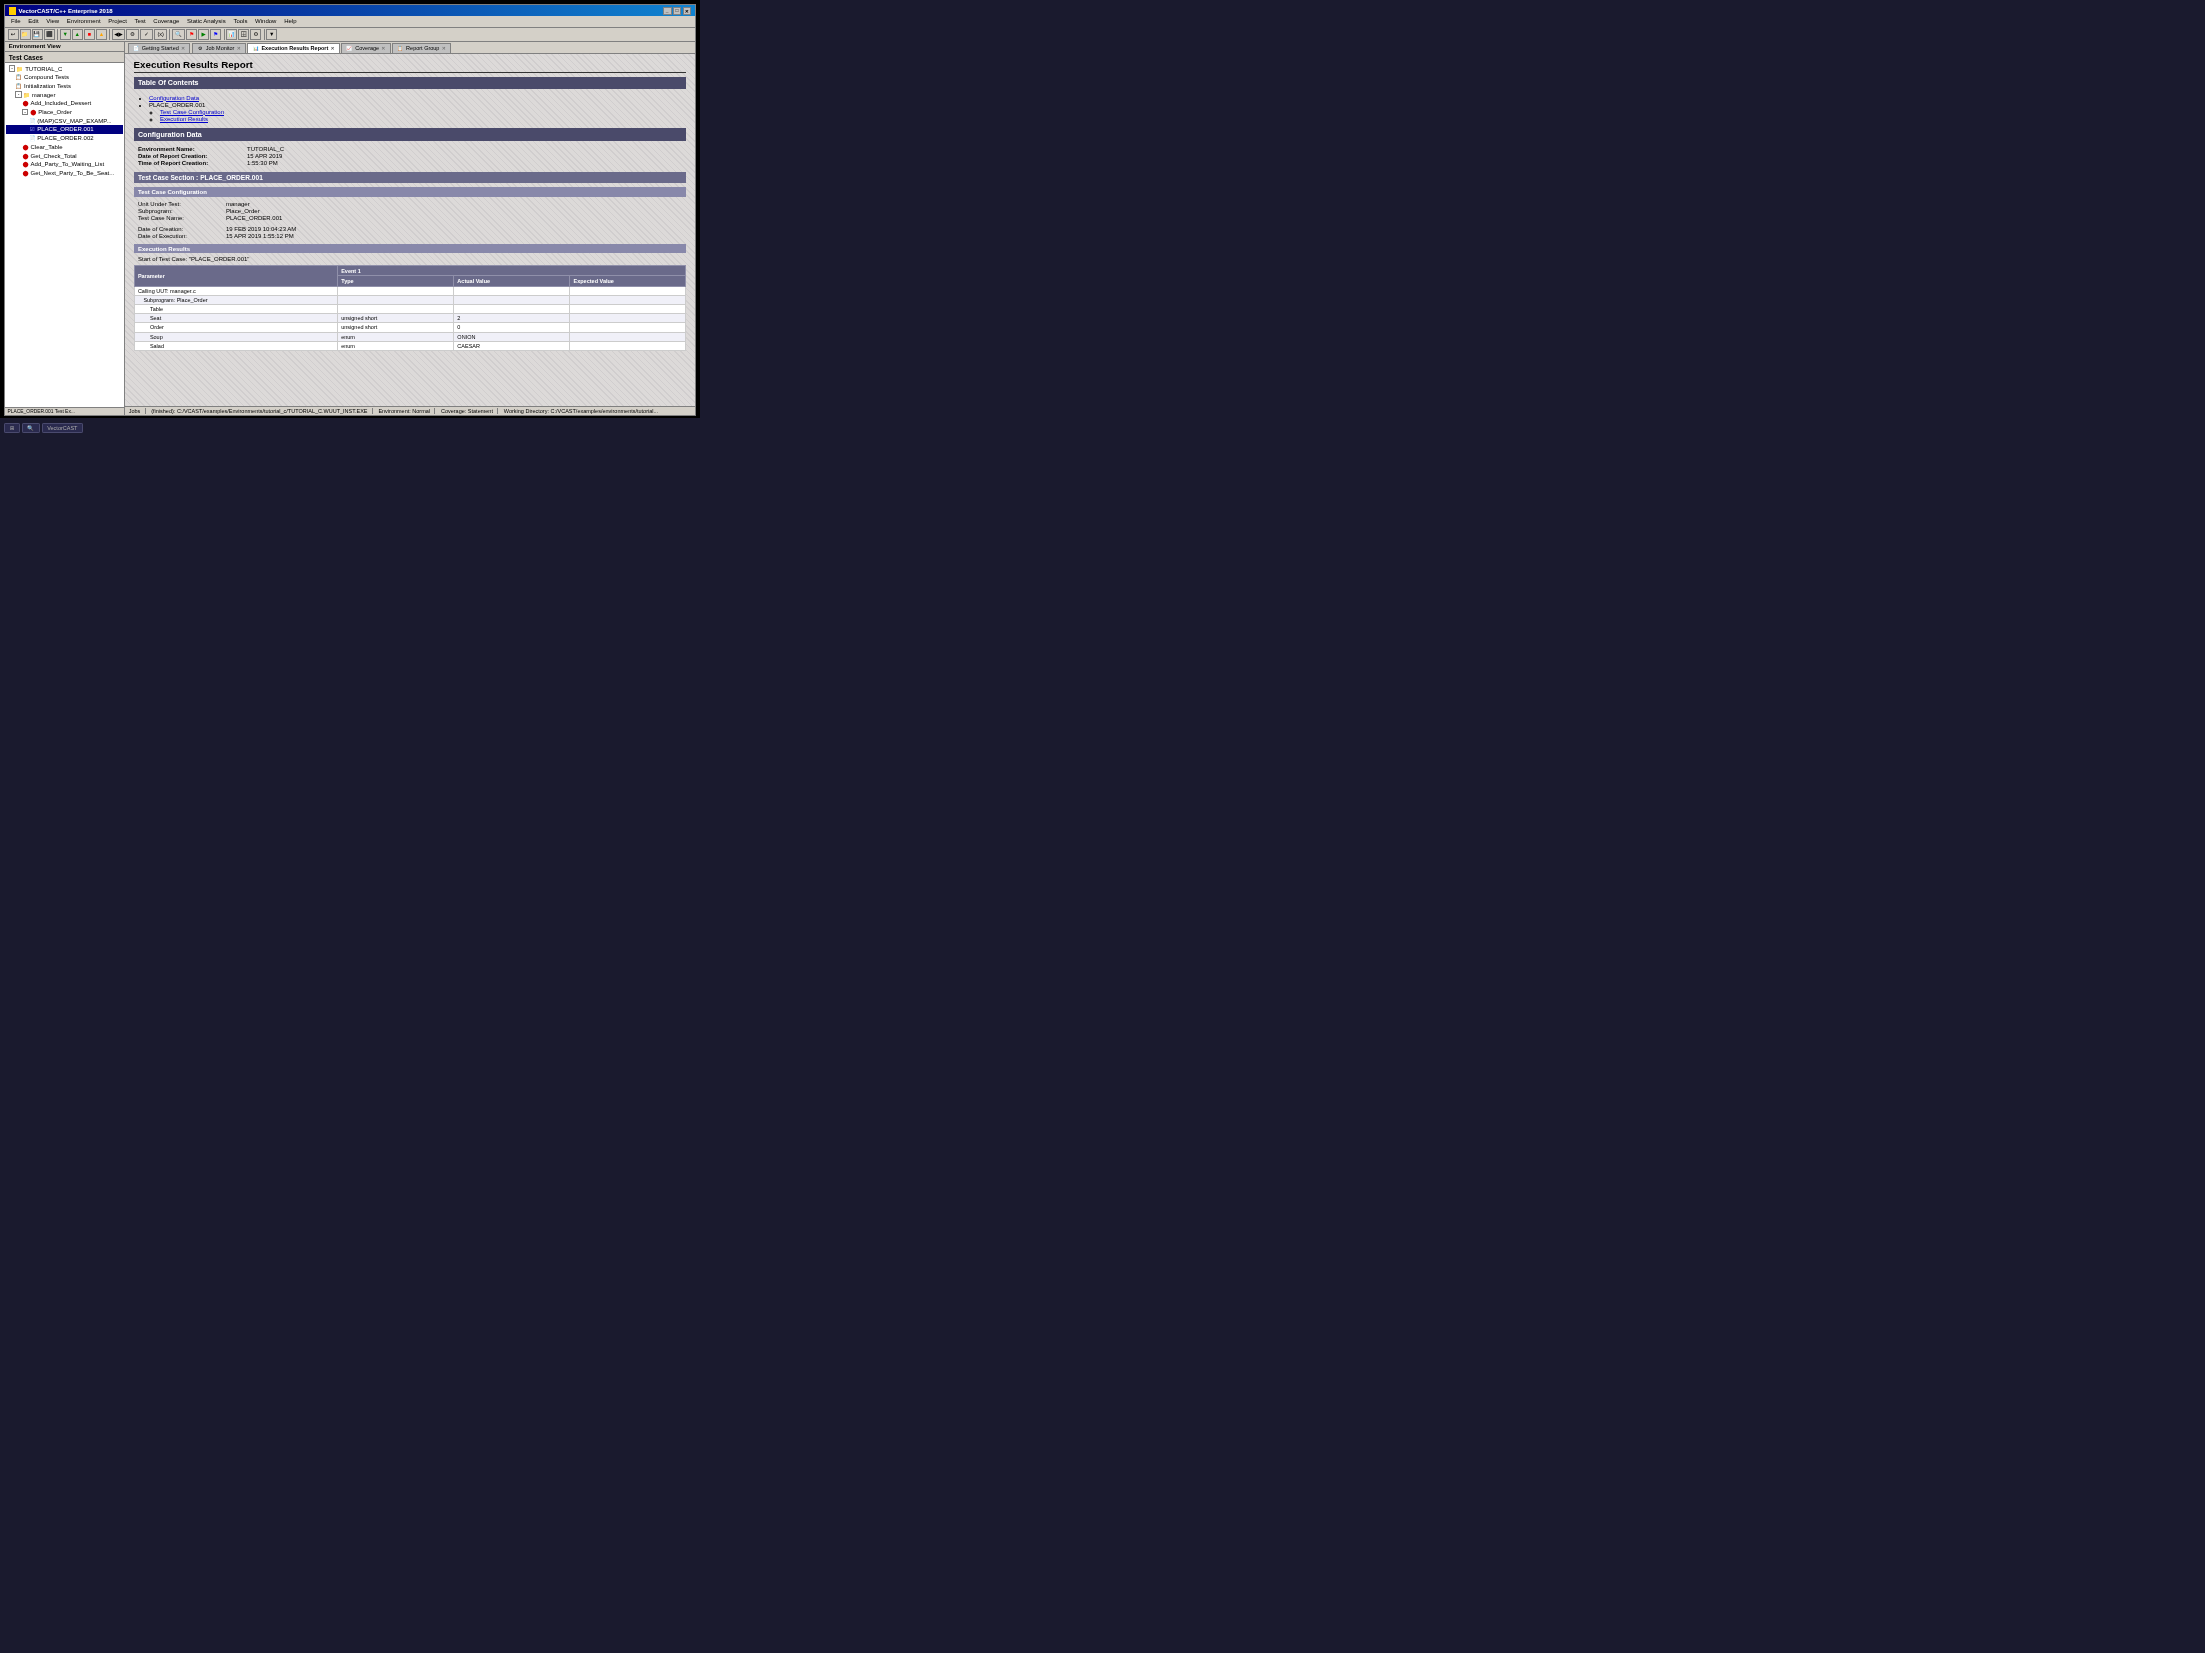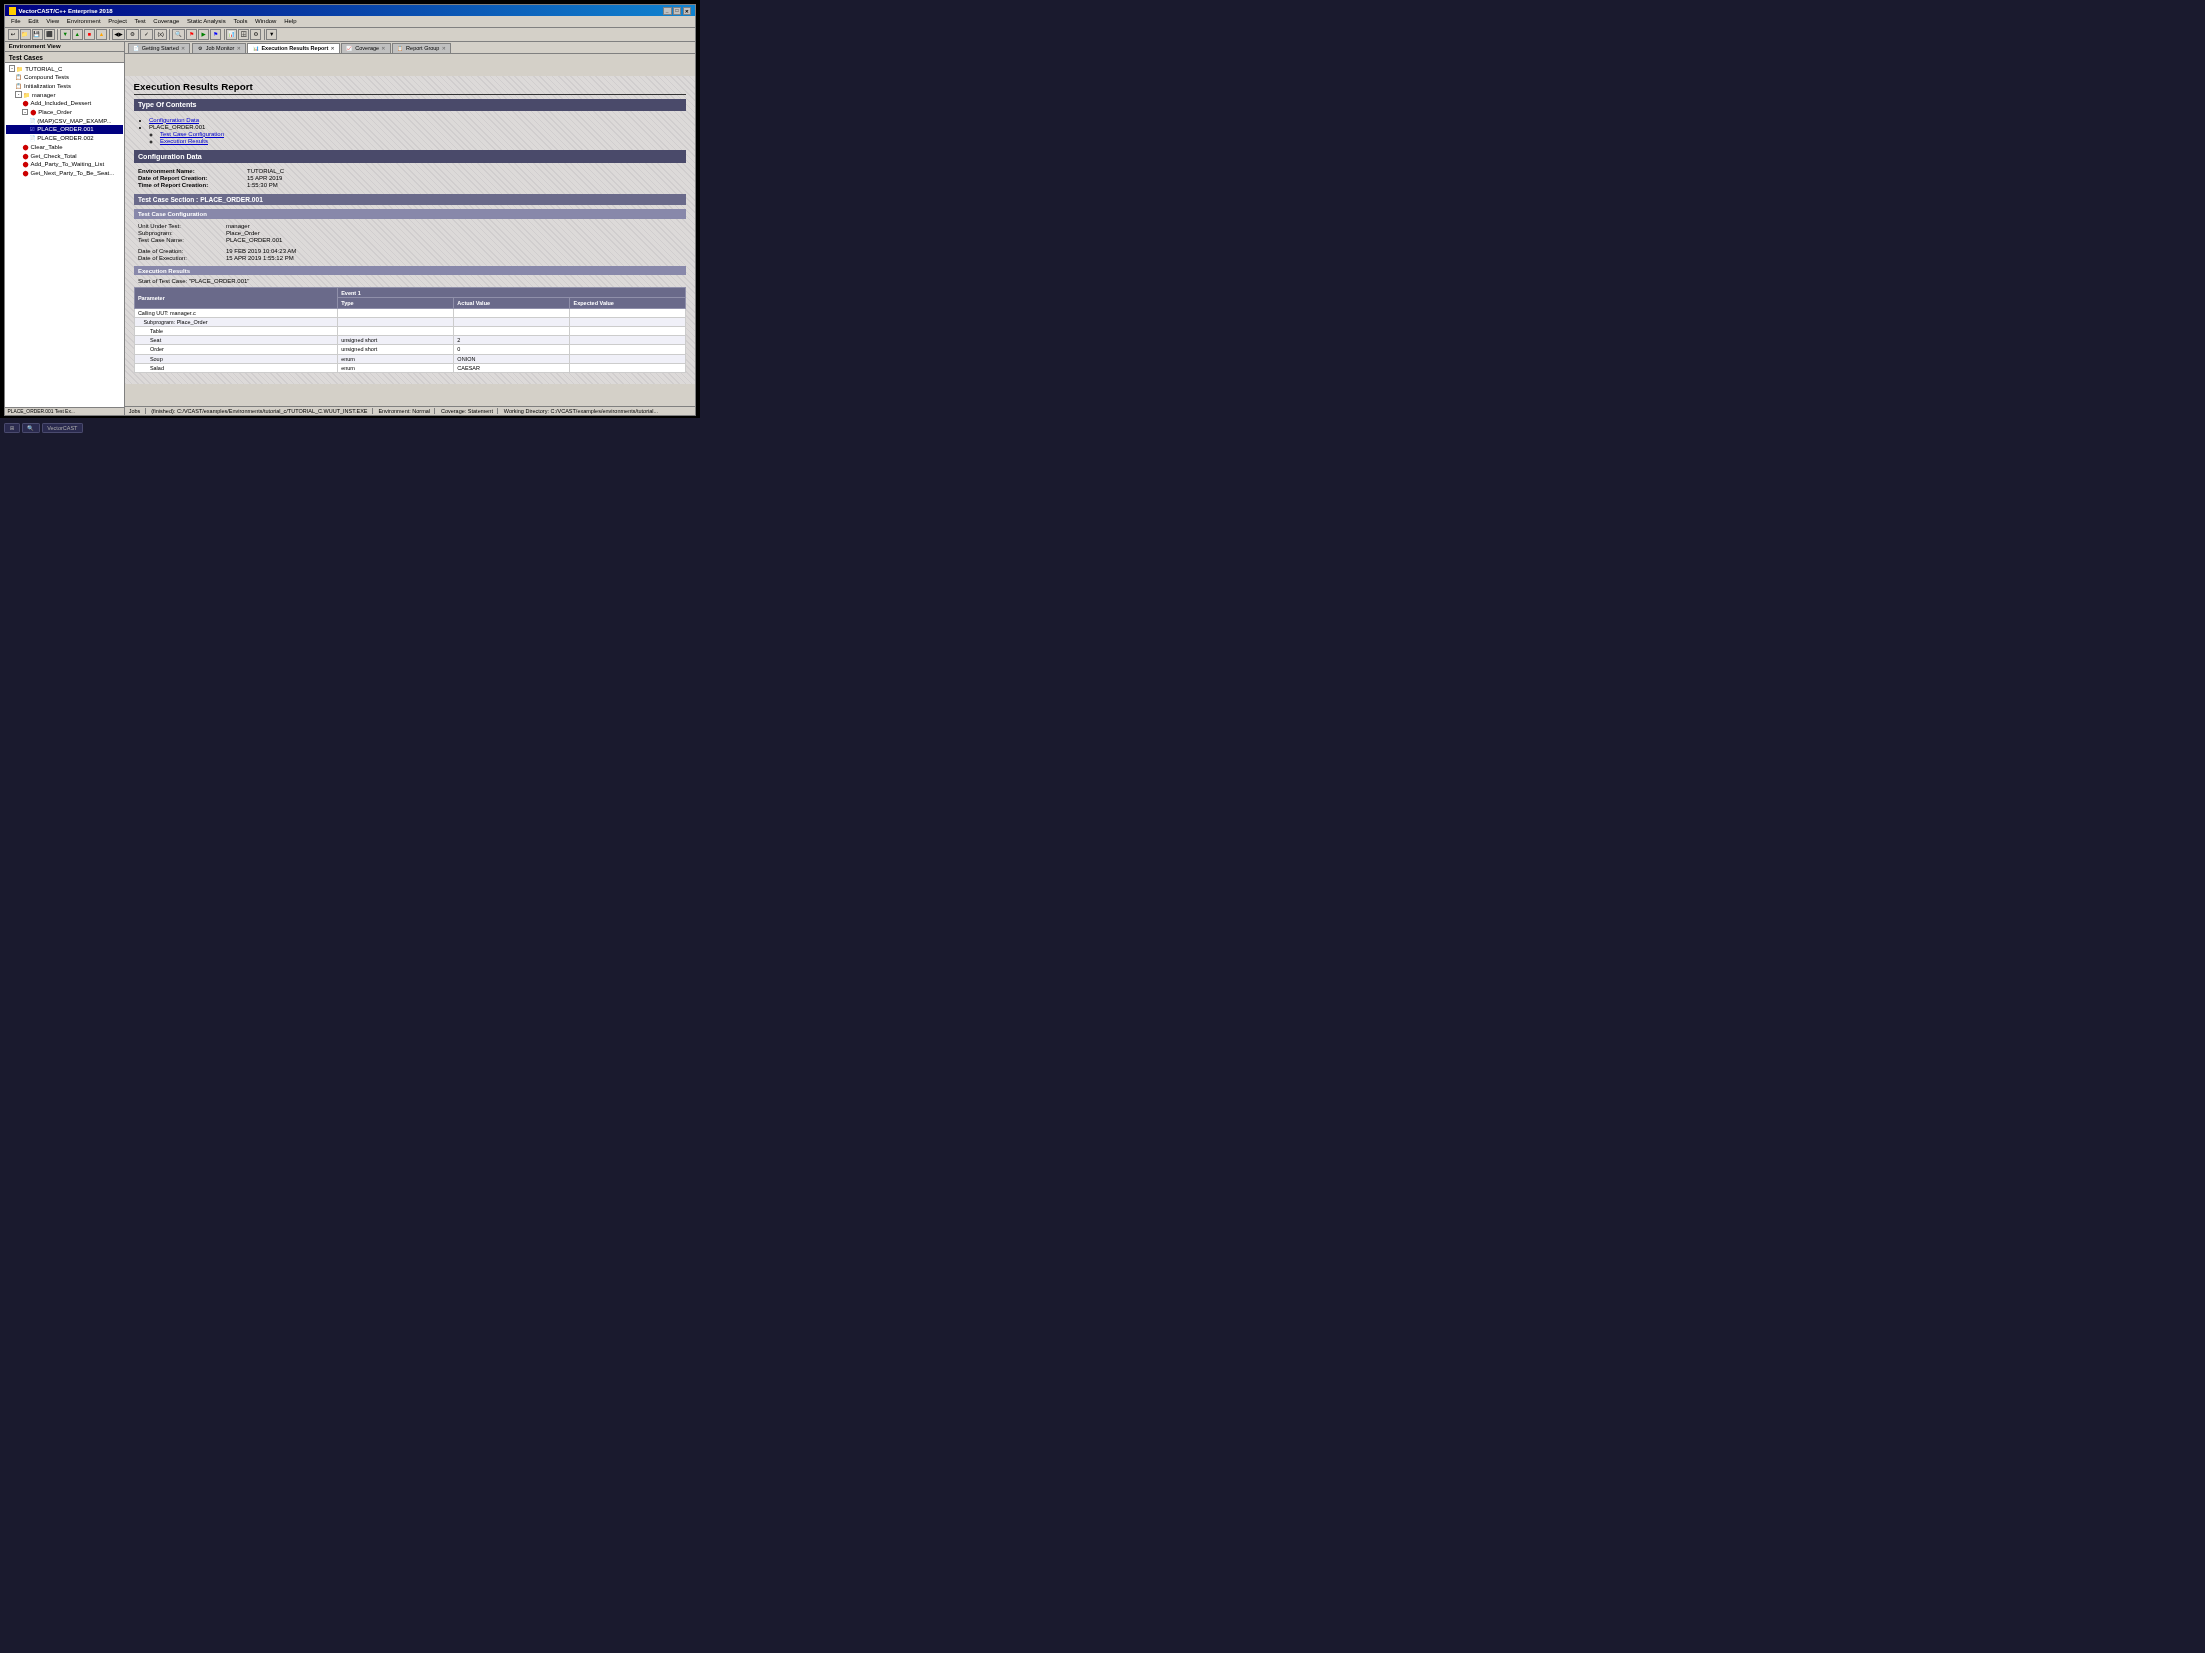--- a/index.html
+++ b/index.html
@@ -192,21 +192,20 @@
     }
     .icon-folder { color: #ffcc00; }
     .icon-red { color: #cc0000; }
 
     
     .tab-container {
       display: flex;
       flex-direction: column;
       flex: 1;
       overflow: hidden;
-      gap: 22px;
     }
     .tab-bars {
       background: #d4d0c8;
       border-bottom: 0.5px solid #808080;
       flex-shrink: 0;
     }
     .tab-row {
       display: flex;
       align-items: flex-end;
       padding: 1.1px 2.2px 0;
@@ -635,21 +634,21 @@
               <span>Report Group</span>
               <span class="tab-close">✕</span>
             </div>
           </div>
         </div>
 
         <div class="report-content stripe-bg">
           <h1 class="report-title">Execution Results Report</h1>
 
           
-          <div class="section-header">Type Of Contents</div>
+          <div class="section-header">Table Of Contents</div>
           <div class="toc-section">
             <ul>
               <li><a>Configuration Data</a></li>
               <li><span>PLACE_ORDER.001</span>
                 <ul>
                   <li><a>Test Case Configuration</a></li>
                   <li><a>Execution Results</a></li>
                 </ul>
               </li>
             </ul>

